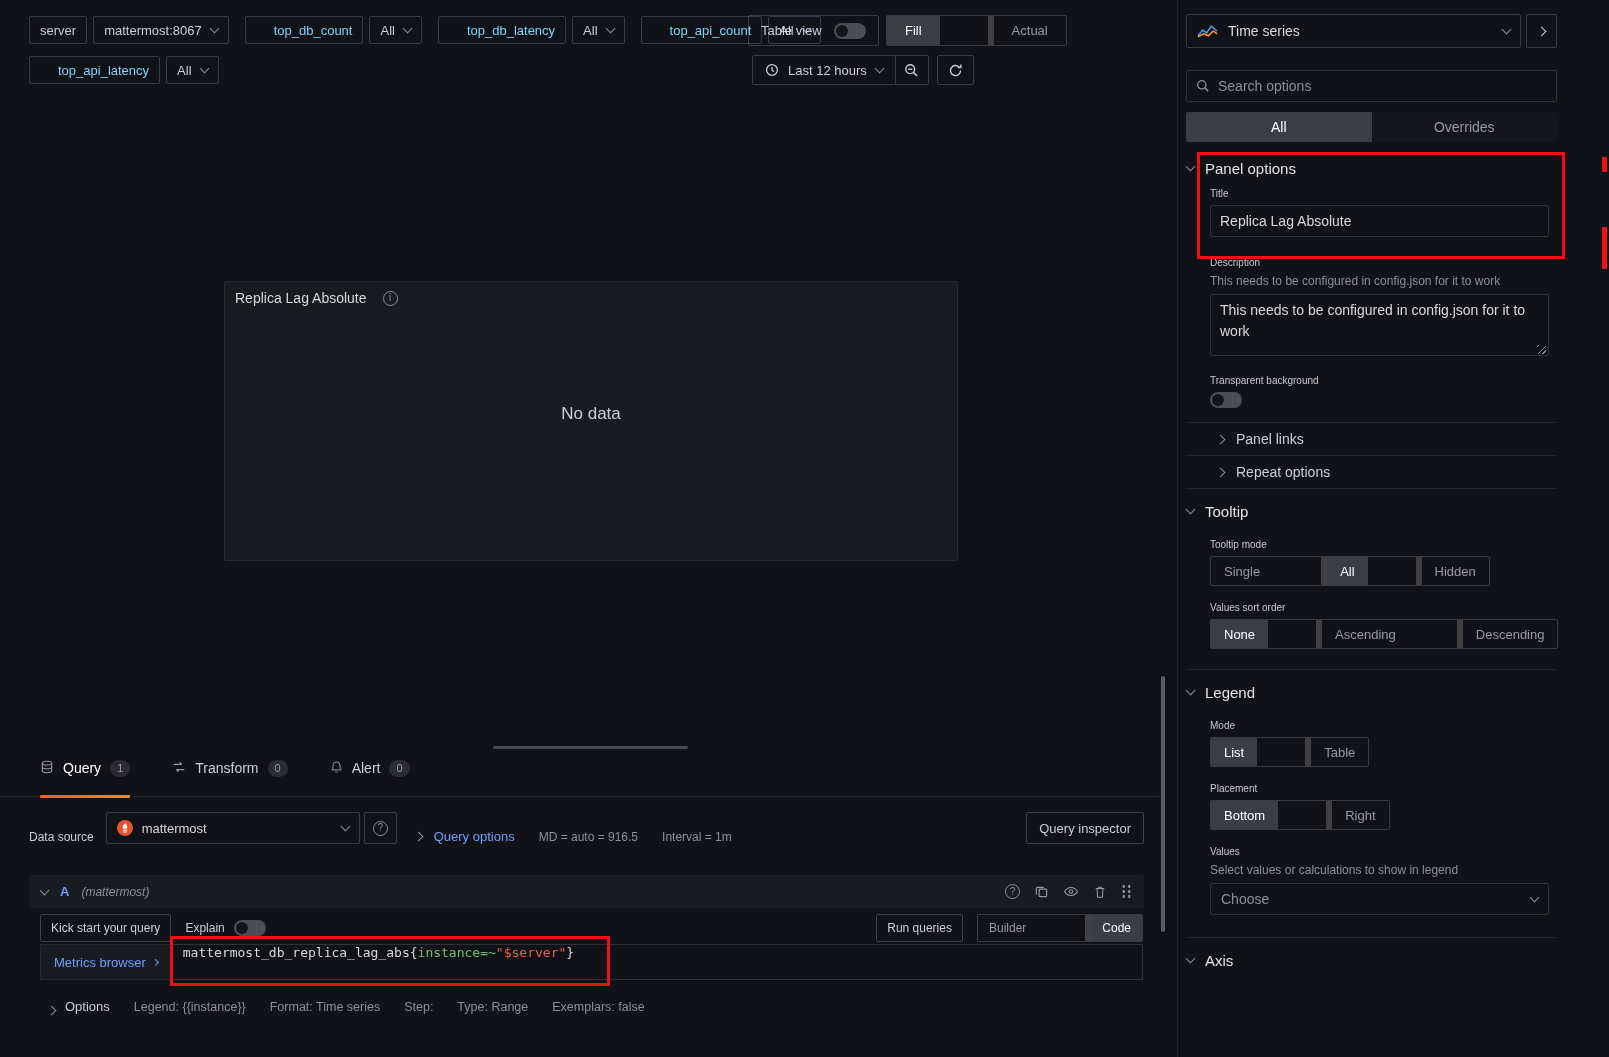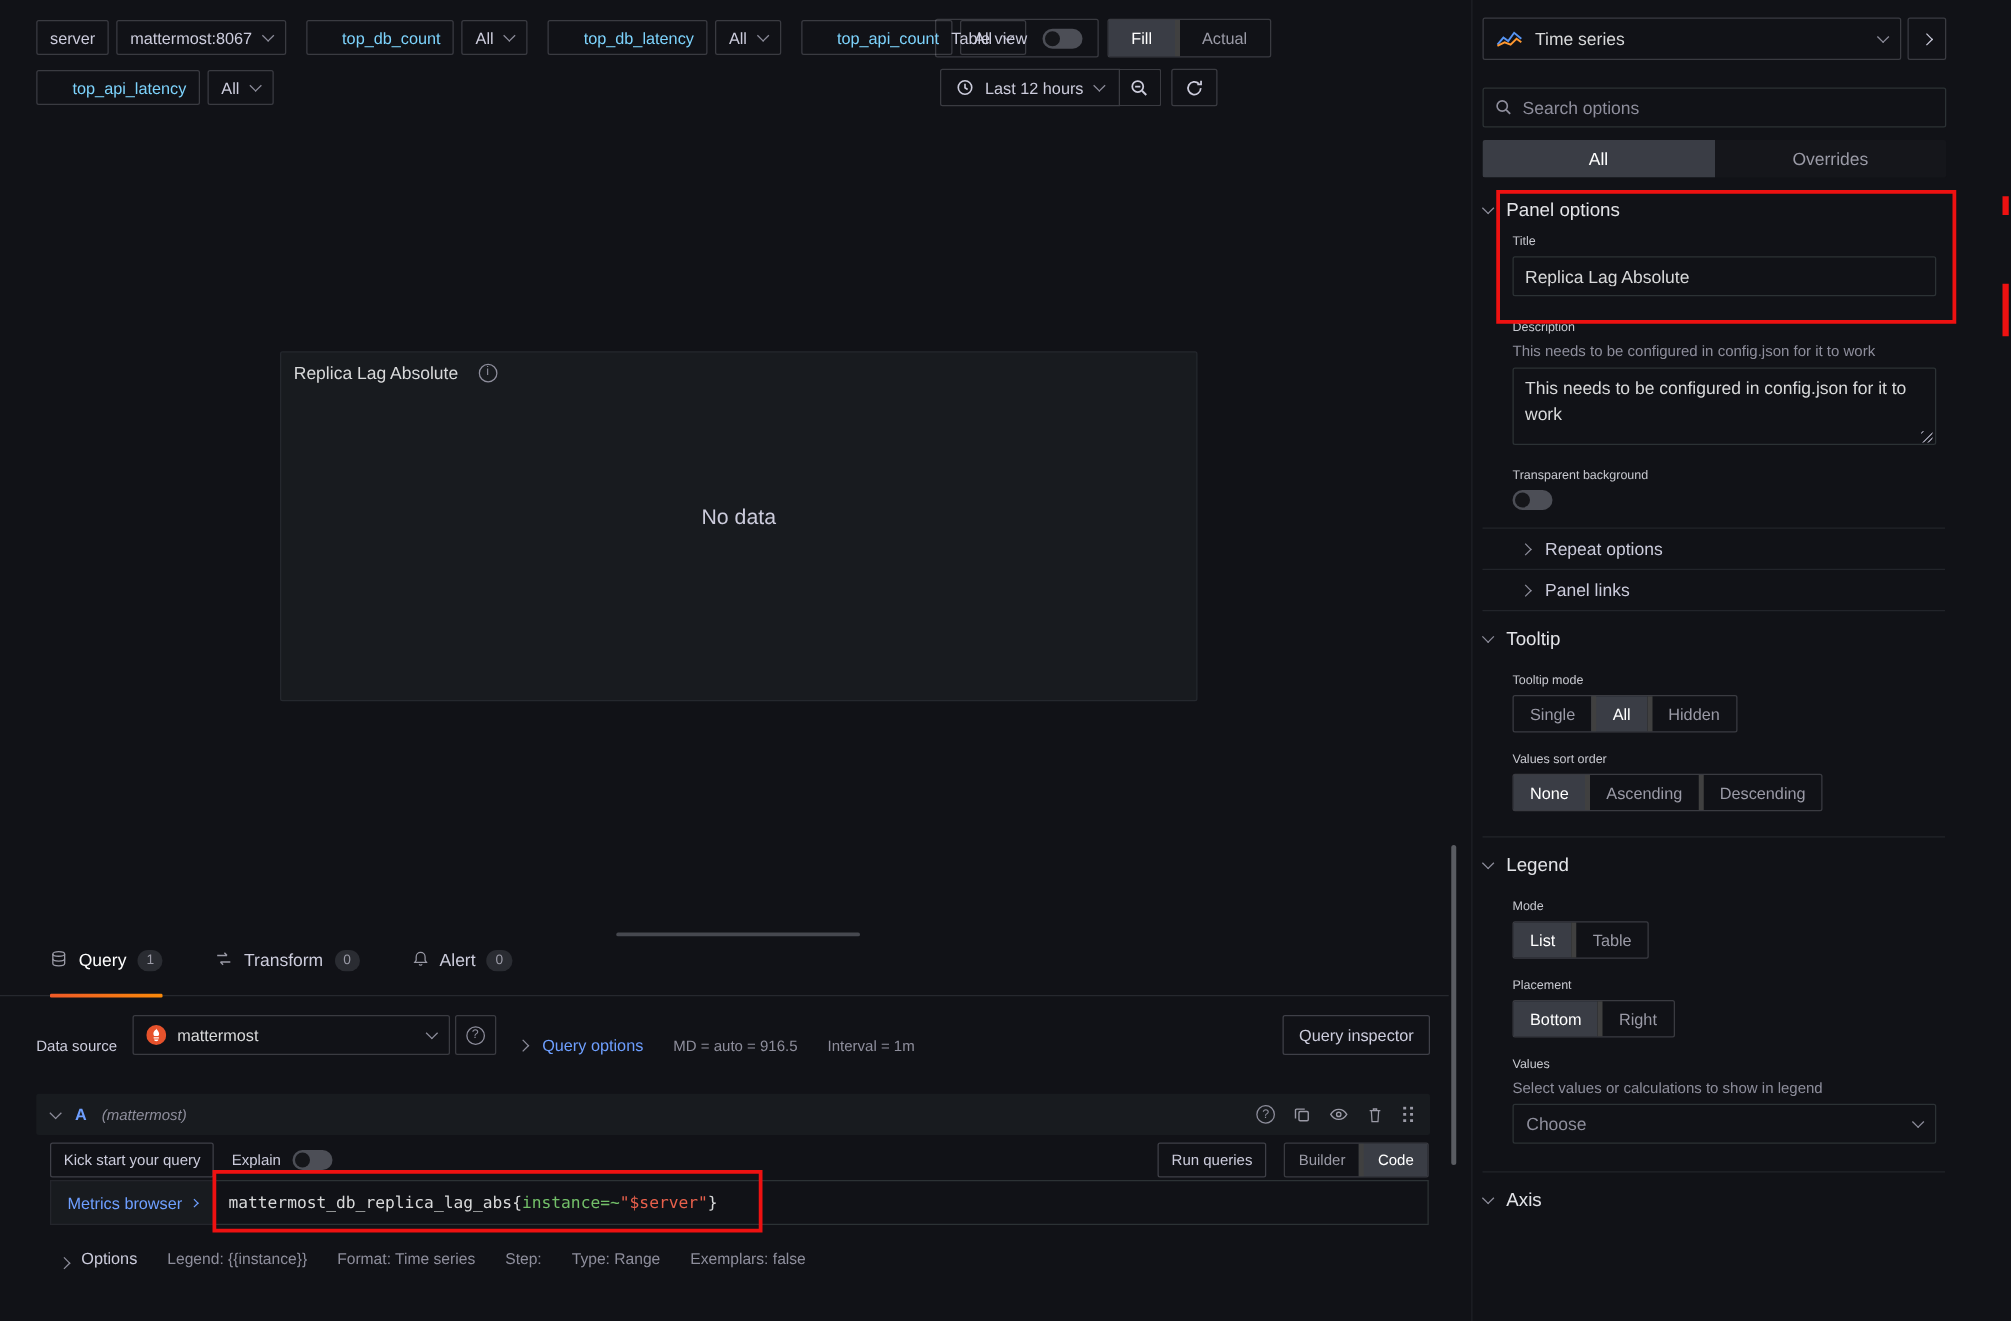--- a/index.html
+++ b/index.html
@@ -22,21 +22,21 @@
     display:inline-flex; align-items:center; justify-content:center; color:#8e8e9c; font-style:normal; flex:none; }
   .toggle { width:32px; height:16px; border-radius:9px; background:#4c4e56; position:relative; cursor:pointer; flex:none; }
   .toggle::after { content:""; position:absolute; width:12px; height:12px; border-radius:50%; background:#15161a; top:2px; left:2px; }
   .toggle.on { background:#3d71d9; }
   .toggle.on::after { background:#ffffff; left:auto; right:2px; }
   .btn { border:1px solid rgba(204,204,220,.25); border-radius:2px; background:transparent; color:#ccccdc;
     font-size:13px; height:32px; padding:0 12px; display:inline-flex; align-items:center; gap:8px; cursor:pointer;
     font-family:"Liberation Sans", sans-serif; }
   .rgroup { display:inline-flex; align-items:stretch; border:1px solid rgba(204,204,220,.22); border-radius:2px; height:30px; background:#111217; }
   .rgroup .opt { padding:0 13px; display:flex; align-items:center; font-size:13px; color:#9a9aa6; cursor:pointer; white-space:nowrap; }
-  .rgroup .opt + .opt { border-left:4px solid #404040; }
+  .rgroup .opt + .opt { border-left:6px solid #404040;margin-left:48px; }
   .rgroup .opt.active { background:#3a3d45; color:#ffffff; }
   .badge { background:#2a2c32; color:#9a9aa6; border-radius:9px; padding:0 7px; font-size:11px; height:17px; line-height:17px; display:inline-block; }
   svg { display:block; }
 
   
   .main { position:absolute; left:0; top:0; width:1177px; height:1057px; }
 
   .row1, .row2 { position:absolute; left:29px; display:flex; align-items:center; gap:16px; }
   .row1 { top:16px; } .row2 { top:56px; }
   .var-group { display:flex; align-items:center; gap:6px; }
@@ -96,21 +96,21 @@
 
   .kick-row { position:absolute; left:40px; top:913px; width:1103px; height:30px; display:flex; align-items:center; gap:14px; }
   .btn.small { height:28px; font-size:12px; padding:0 10px; }
   .explain { display:flex; align-items:center; gap:9px; color:#ccccdc; font-size:12px; }
   .bc-group { height:28px; }
   .bc-group .opt { padding:0 11px; font-size:12px; }
 
   .query-row { position:absolute; left:40px; top:944px; width:1103px; height:36px; display:flex; align-items:stretch; }
   .mbrowser { background:#181b1f; border:1px solid #24262c; border-right:none; display:flex; align-items:center; gap:7px;
     padding:0 13px; color:#6e9fff; font-size:13px; cursor:pointer; white-space:nowrap; }
-  .qinput { flex:1; border:1px solid #2c3235; background:#111217; display:flex; align-items:center; padding:0 11px;
+  .qinput { flex:1; border:1px solid #2c3235; background:#111217; display:flex; padding:0 11px;
     font-family:"DejaVu Sans Mono", monospace; font-size:13px; color:#d8d9da; white-space:pre; }
   .tok-label { color:#73bf69; } .tok-op { color:#73bf69; } .tok-str { color:#e8604c; }
 
   .opts-row { position:absolute; left:48px; top:988px; width:1095px; height:26px; display:flex; align-items:flex-end; gap:10px;
     color:#8e8e9c; font-size:12.5px; }
   .opts-row .olabel { color:#ccccdc; font-size:13px; margin-right:14px; }
   .opts-row .oitem { margin-right:14px; }
 
   
   .anno { border:3px solid #ee1111; position:absolute; pointer-events:none; z-index:20; }
@@ -443,25 +443,25 @@
     </div>
 
     <div class="side-field">
       <div class="flabel">Transparent background</div>
       <div class="toggle"></div>
     </div>
 
     <div style="height:14px"></div>
     <div class="collapsed-row">
       <span class="chev right dim"></span>
-      <span class="ctitle">Repeat options</span>
+      <span class="ctitle">Panel links</span>
     </div>
     <div class="collapsed-row">
       <span class="chev right dim"></span>
-      <span class="ctitle">Panel links</span>
+      <span class="ctitle">Repeat options</span>
     </div>
 
     <div class="sec-block">
       <div class="sec-head">
         <span class="chev down dim"></span>
         <span class="stitle">Tooltip</span>
       </div>
       <div class="side-field">
         <div class="flabel">Tooltip mode</div>
         <div class="rgroup">

